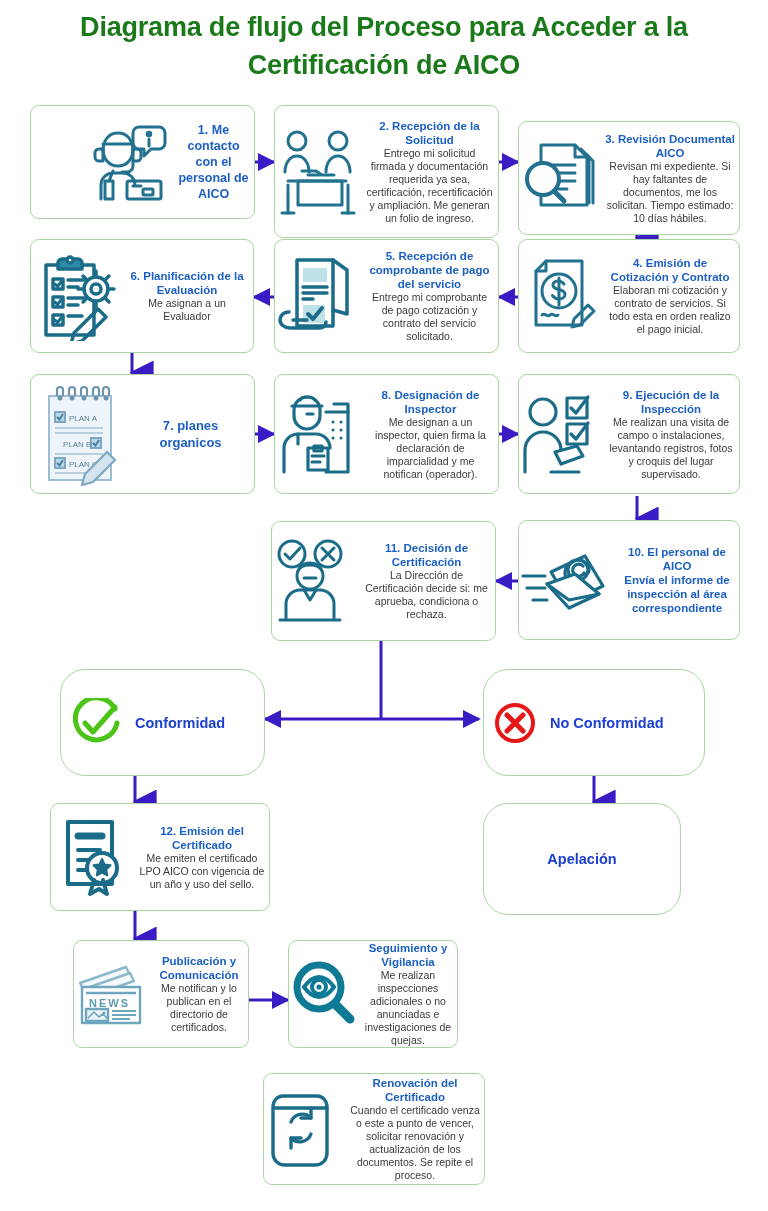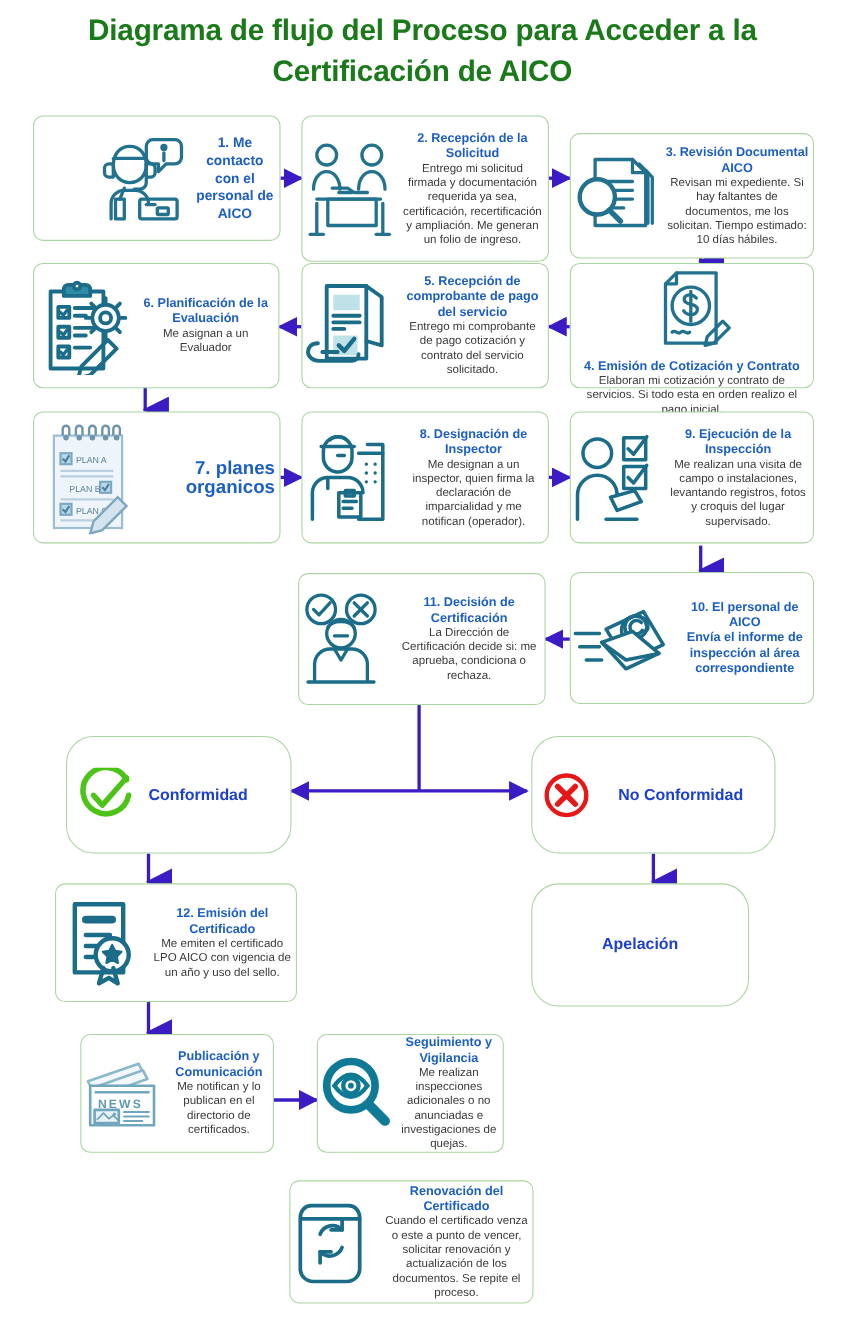--- a/index.html
+++ b/index.html
@@ -174,21 +174,21 @@
       </svg>
     </div>
     <div class="txt">
       <span class="t-title">3. Revisión Documental AICO</span>
       <span class="t-body">Revisan mi  expediente.
 Si hay faltantes de documentos, me los  solicitan.
 Tiempo estimado: 10 días hábiles.</span>
     </div>
   </div>
 
-  <div class="box" style="left:518px;top:239px;width:222px;height:114px;flex-direction:column;">
+  <div class="box" style="left:518px;top:239px;width:222px;height:114px;">
     <div class="ico" style="width:82px;">
       <svg width="76" height="86" viewBox="0 0 76 86" fill="none" stroke="#21718f" stroke-width="3" stroke-linecap="round" stroke-linejoin="round">
         <path d="M14 18l10-10h36v64H14z"></path>
         <path d="M24 8v10H14"></path>
         <circle cx="37" cy="38" r="17"></circle>
         <path d="M42 31c-1.5-2-3.5-3-6-3-3 0-5 1.7-5 4.2 0 5.6 12 3 12 9 0 2.8-2.4 4.8-6 4.8-2.8 0-5-1.2-6.5-3.4"></path>
         <path d="M37 25v27"></path>
         <path d="M20 62c3-3 5 3 8 0s5 3 8 0"></path>
         <path d="M52 66l14-14 6 6-14 14-8 2z"></path>
       </svg>
@@ -273,21 +273,21 @@
         <text x="28" y="65" font-family="Liberation Sans, sans-serif" font-size="8" fill="#5b7f96" stroke="none">PLAN B</text>
         <path d="M20 72h48" stroke="#b9cfdd"></path>
         <rect x="20" y="76" width="10" height="10" fill="#b6d8e8" stroke="#7fa8c0"></rect>
         <path d="M22 81l2.5 2.5L28 78" stroke="#4d7f9c" stroke-width="2" fill="none"></path>
         <text x="34" y="85" font-family="Liberation Sans, sans-serif" font-size="8" fill="#5b7f96" stroke="none">PLAN C</text>
         <path d="M20 91h48" stroke="#b9cfdd"></path>
         <path d="M50 92l22-22 8 8-22 22-11 3z" fill="#d3e4ee" stroke="#7fa8c0" stroke-width="2.2"></path>
       </svg>
     </div>
     <div class="txt">
-      <span class="t-title" style="font-size:17px;line-height:17px;text-align:right;">7. planes organicos</span>
+      <span class="t-title" style="font-size:13px;line-height:17px;">7. planes organicos</span>
     </div>
   </div>
 
   <div class="box" style="left:274px;top:374px;width:225px;height:120px;">
     <div class="ico" style="width:88px;">
       <svg width="82" height="88" viewBox="0 0 82 88" fill="none" stroke="#1b6c88" stroke-width="3.2" stroke-linecap="round" stroke-linejoin="round">
         <path d="M16 20a13 13 0 0 1 26 0v6a13 13 0 0 1-26 0z"></path>
         <path d="M14 16h30"></path>
         <path d="M22 10c3-4 12-4 15 0"></path>
         <path d="M29 24h6"></path>
@@ -378,21 +378,21 @@
     </div>
   </div>
 
   <div class="box big" style="left:483px;top:669px;width:222px;height:107px;">
     <div class="ico" style="width:62px;">
       <svg width="44" height="44" viewBox="0 0 44 44" fill="none">
         <ellipse cx="22" cy="22" rx="18" ry="18" stroke="#e81717" stroke-width="4"></ellipse>
         <path d="M14 14l16 16M30 14L14 30" stroke="#e81717" stroke-width="5" stroke-linecap="round"></path>
       </svg>
     </div>
-    <div class="txt" style="text-align:left;margin-left:12px;">
+    <div class="txt" style="text-align:left;">
       <span class="t-title">No Conformidad</span>
     </div>
   </div>
 
   <div class="box" style="left:50px;top:803px;width:220px;height:108px;">
     <div class="ico" style="width:84px;">
       <svg width="78" height="86" viewBox="0 0 78 86" fill="none" stroke="#1b6c88" stroke-width="4" stroke-linecap="round" stroke-linejoin="round">
         <path d="M14 8h44v62H14z" fill="#ffffff"></path>
         <path d="M24 22h24" stroke-width="7"></path>
         <path d="M24 36h22M24 46h16M24 56h12"></path>

